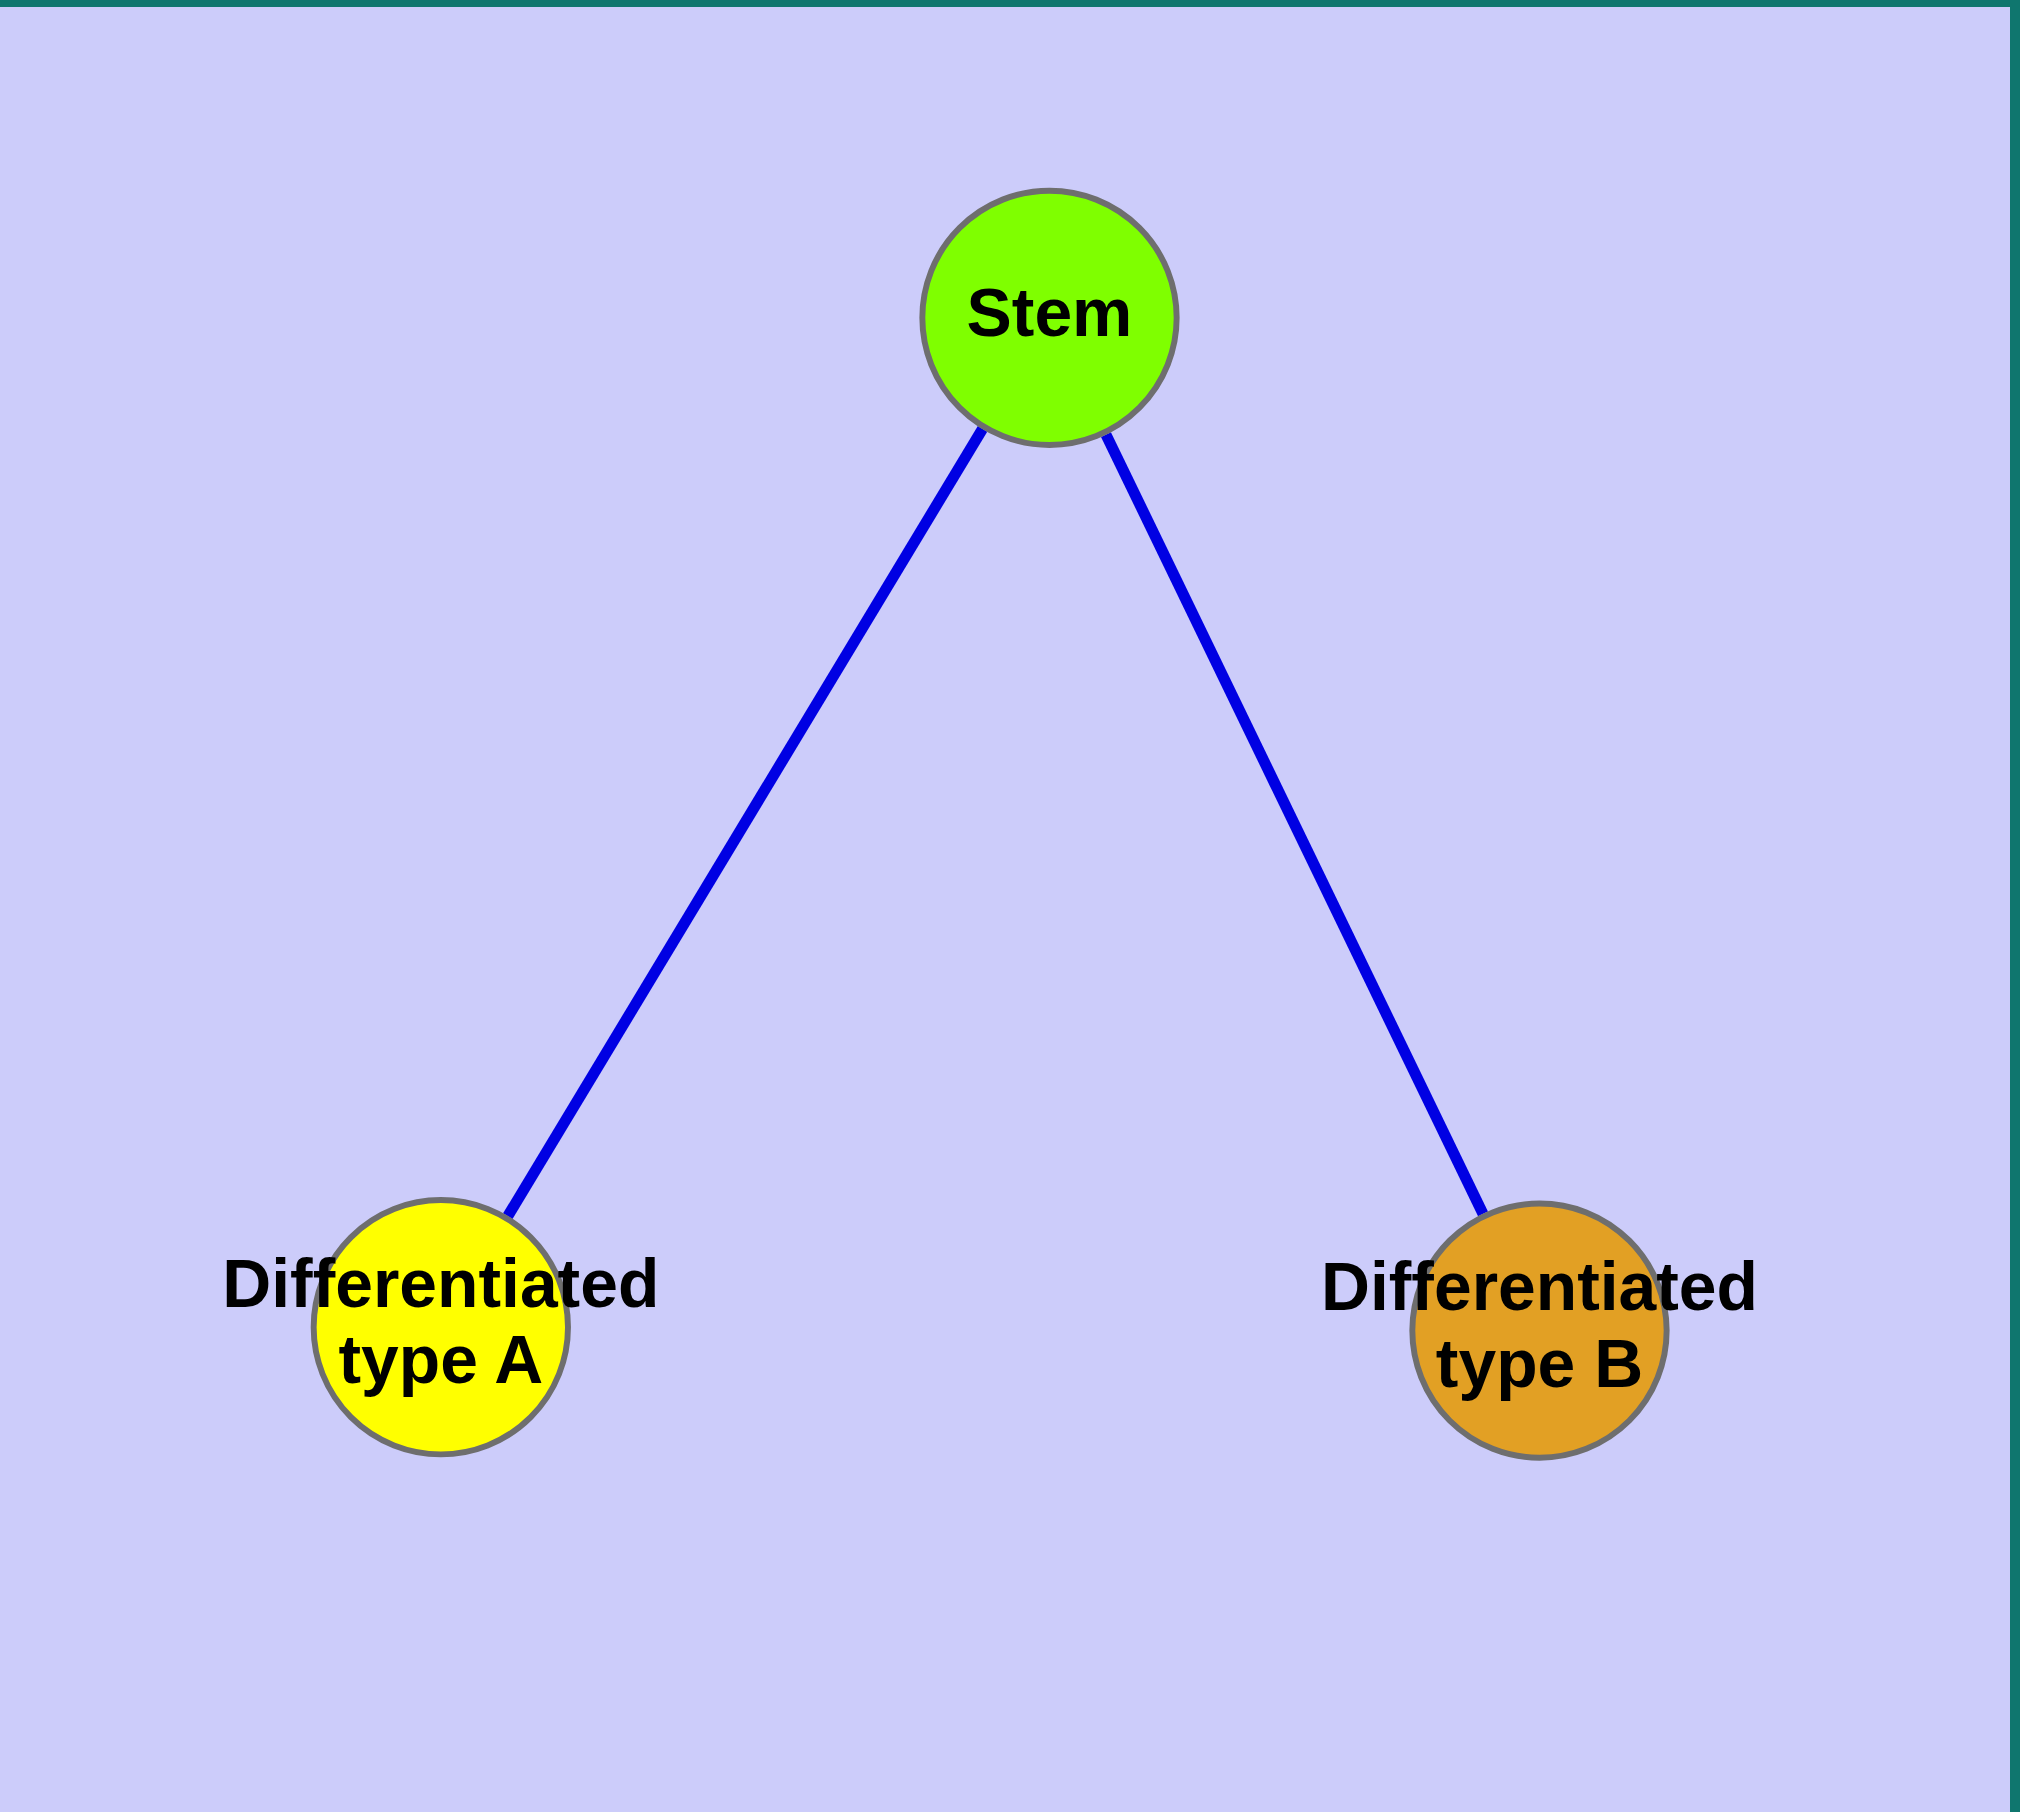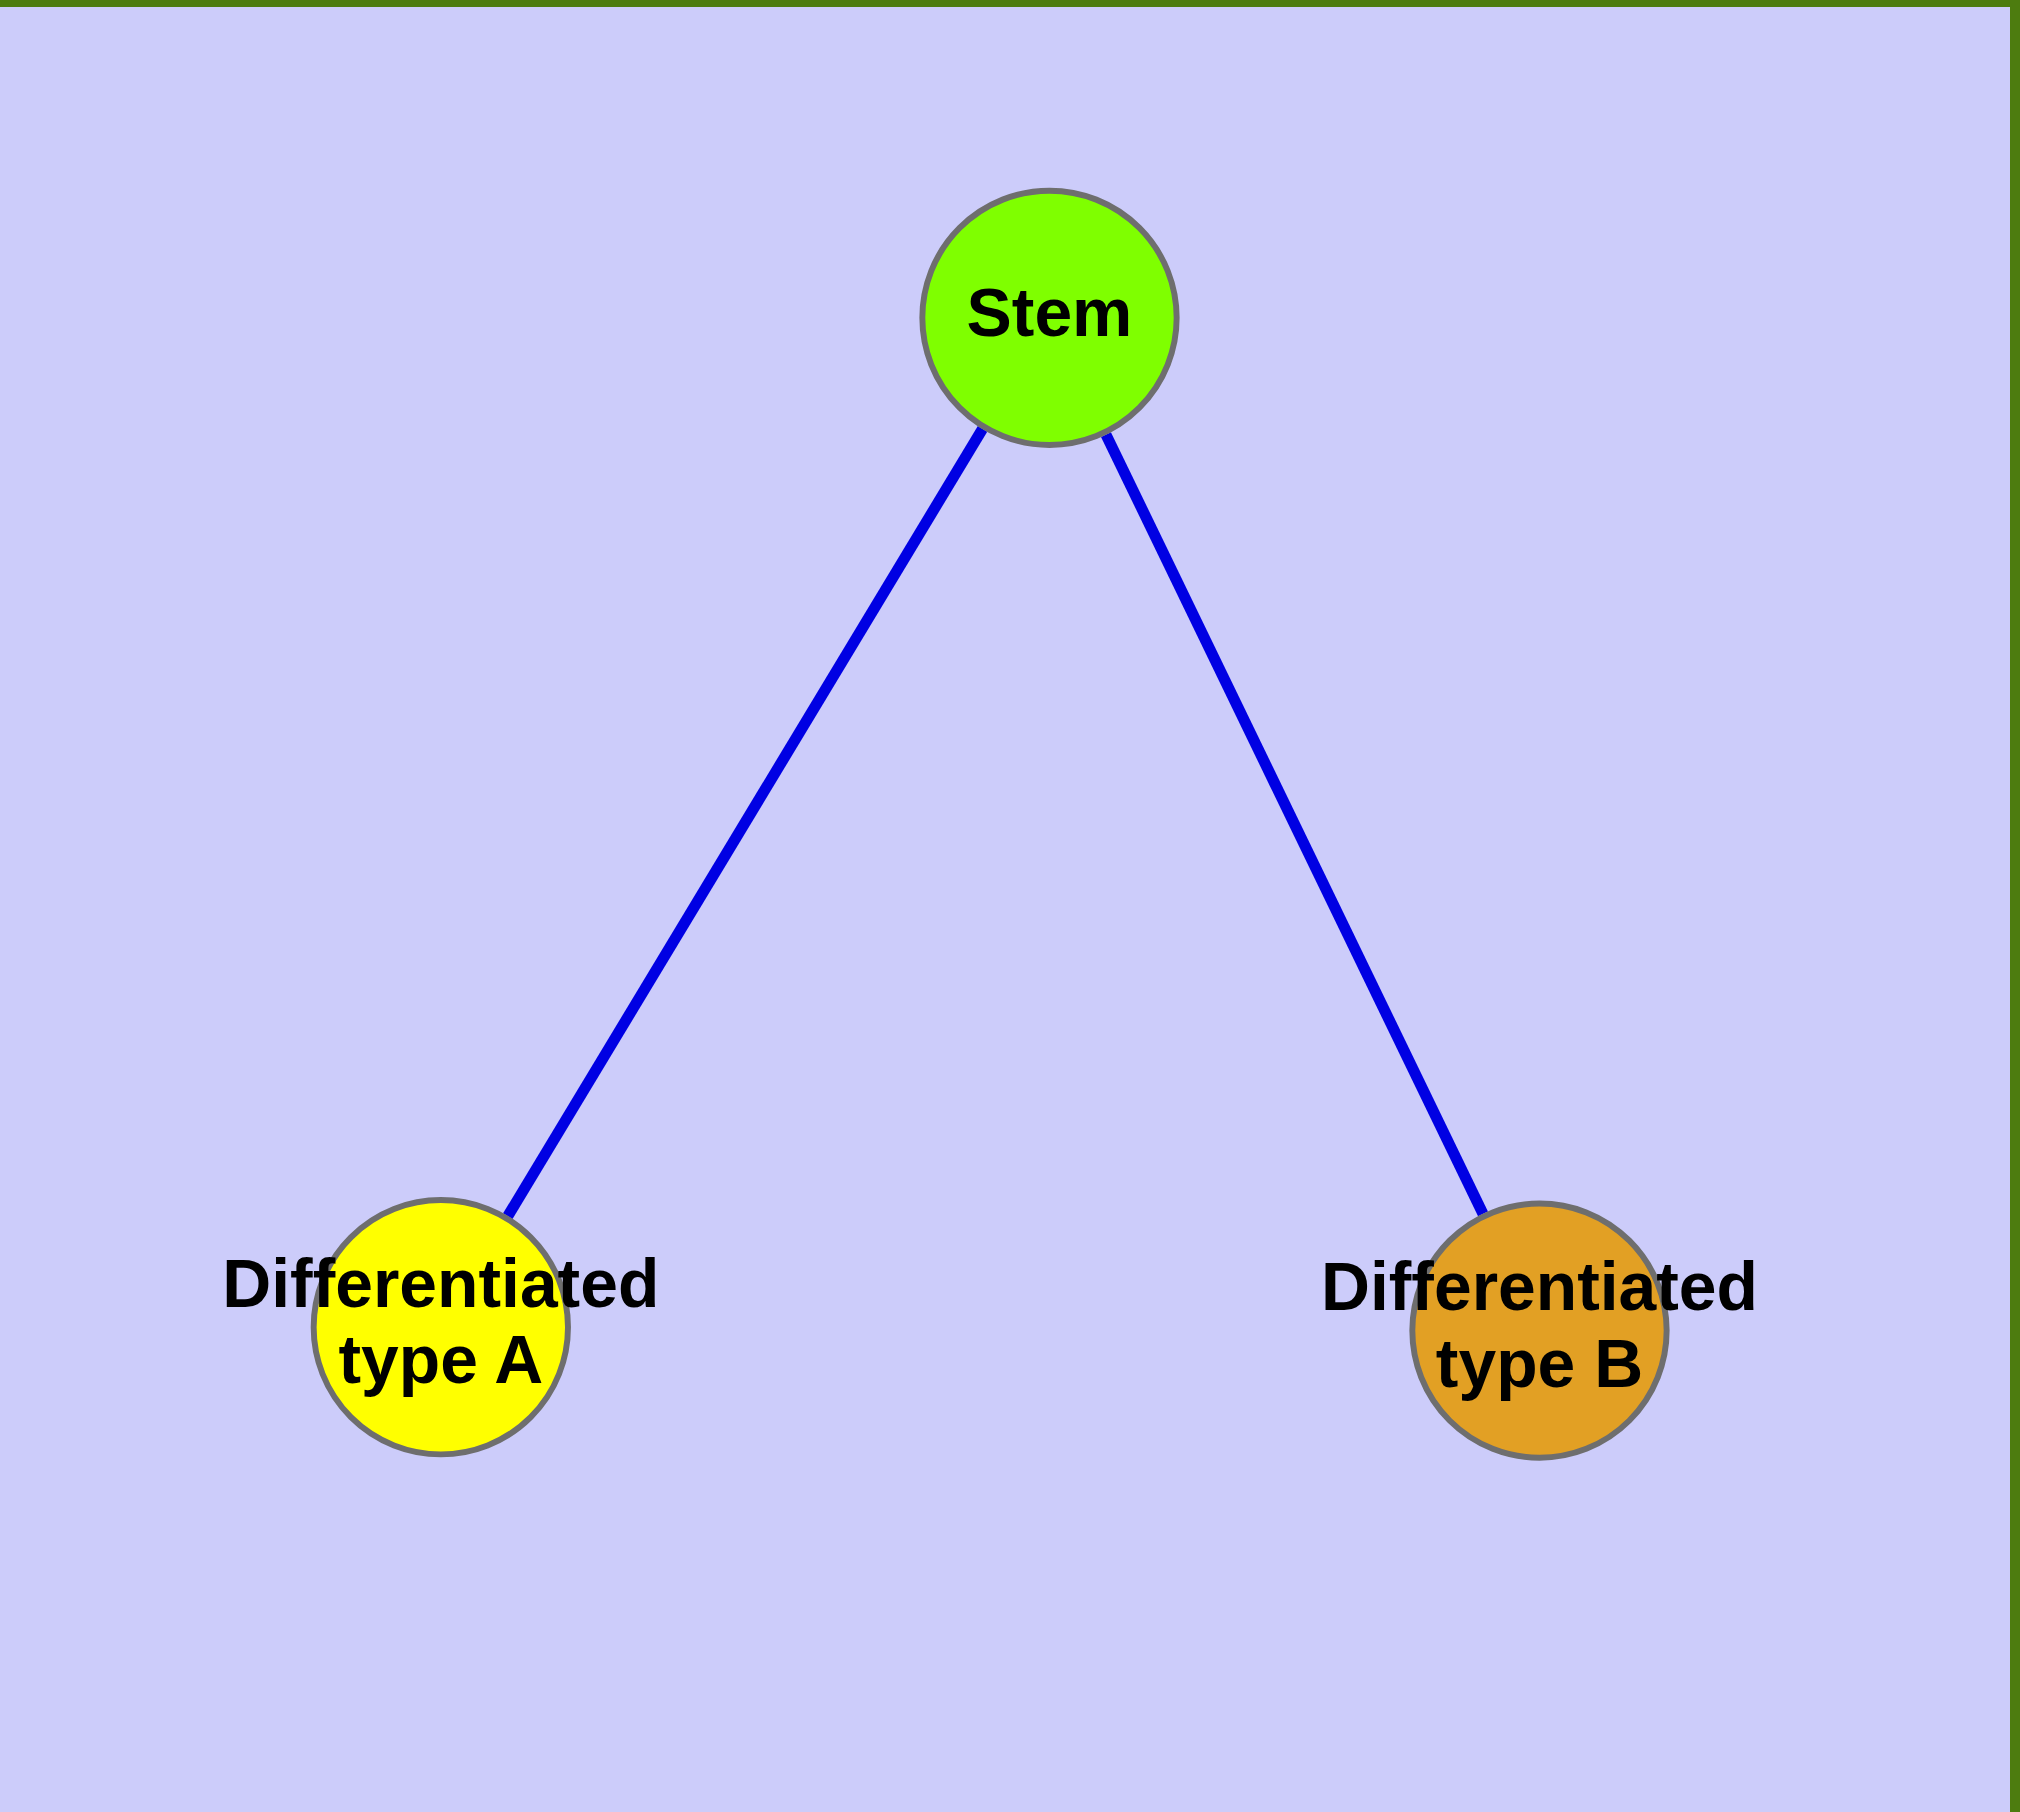--- a/index.html
+++ b/index.html
@@ -5,21 +5,21 @@
 <style>
   html, body {
     margin: 0;
     padding: 0;
     background: #ffffff;
   }
   #canvas {
     position: relative;
     width: 2021px;
     height: 1812px;
-    background: #4d7c0f;
+    background: #0f766e;
     overflow: hidden;
     font-family: "Liberation Sans", "DejaVu Sans", sans-serif;
   }
   #plot-area {
     position: absolute;
     left: 0px;
     top: 6.8px;
     width: 2010px;
     height: 1805px;
     background: #ccccfa;

